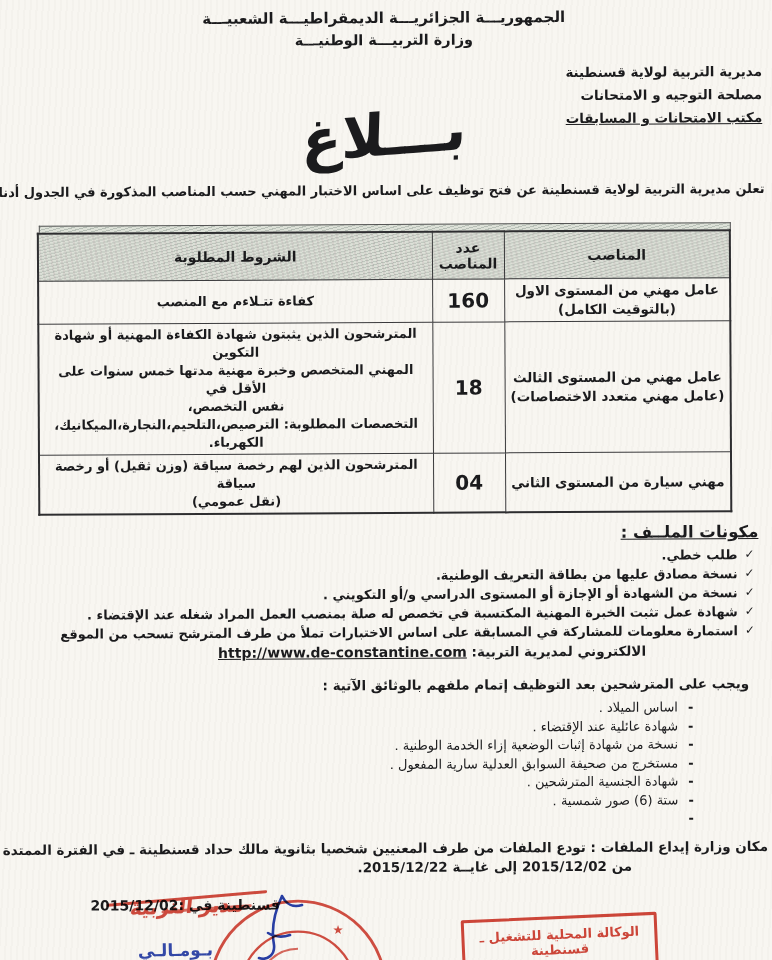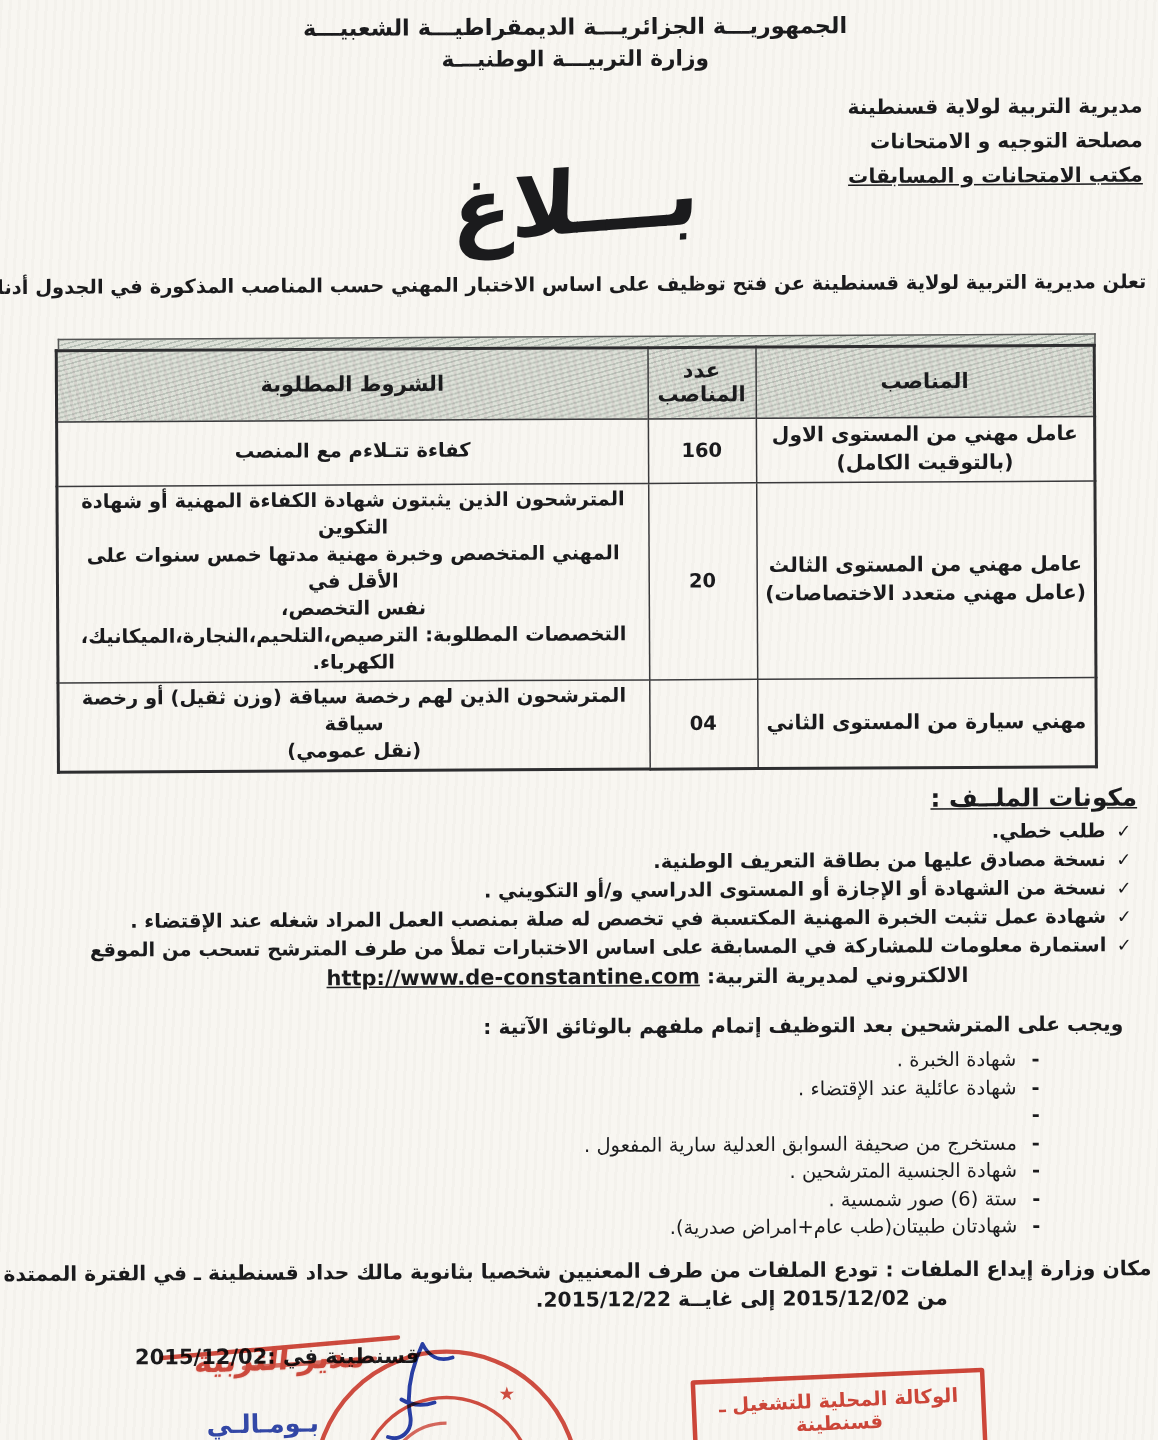--- a/index.html
+++ b/index.html
@@ -59,21 +59,21 @@
   }
   table.jobs th{
     height:48px;font-size:14px;font-weight:700;
     background-color:#dde1d8;
     background-image:
       repeating-linear-gradient(165deg, rgba(96,115,105,.28) 0 1px, rgba(0,0,0,0) 1px 3px),
       repeating-linear-gradient(80deg, rgba(170,130,145,.14) 0 2px, rgba(0,0,0,0) 2px 5px);
   }
   col.c-pos{width:226px;} col.c-num{width:72px;} col.c-cond{width:394px;}
   td.pos{font-size:13.5px;font-weight:700;line-height:19px;}
-  td.num{font-size:13px;font-weight:700;}
+  td.num{font-size:20px;font-weight:700;}
   td.cond{font-size:13px;font-weight:700;line-height:18px;}
   tr.r1 td{height:42px;} tr.r2 td{height:95px;} tr.r3 td{height:48px;}
   
   .dossier-heading{
     margin:10px 14px 0 0;text-align:right;
     font-size:16.5px;font-weight:700;text-decoration:underline;
   }
   ul.checklist{list-style:none;margin:4px 0 0 0;padding:0 18px 0 0;}
   ul.checklist li{
     display:flex;gap:7px;align-items:flex-start;
@@ -165,21 +165,21 @@
         <tbody>
           <tr class="r1">
             <td class="pos">عامل مهني من المستوى الاول
 (بالتوقيت الكامل)</td>
             <td class="num">160</td>
             <td class="cond">كفاءة تتـلاءم مع المنصب</td>
           </tr>
           <tr class="r2">
             <td class="pos">عامل مهني من المستوى الثالث
 (عامل مهني متعدد الاختصاصات)</td>
-            <td class="num">20</td>
+            <td class="num">18</td>
             <td class="cond">المترشحون الذين يثبتون شهادة الكفاءة المهنية أو شهادة التكوين
 المهني المتخصص وخبرة مهنية مدتها خمس سنوات على الأقل في
 نفس التخصص،
 التخصصات المطلوبة: الترصيص،التلحيم،النجارة،الميكانيك،
 الكهرباء.</td>
           </tr>
           <tr class="r3">
             <td class="pos">مهني سيارة من المستوى الثاني</td>
             <td class="num">04</td>
             <td class="cond">المترشحون الذين لهم رخصة سياقة (وزن ثقيل) أو رخصة سياقة
@@ -214,44 +214,44 @@
     </ul>
     <div class="website-line">
       <span>الالكتروني لمديرية التربية:</span>
       <span class="website-url">http://www.de-constantine.com</span>
     </div>
 
     <p class="after-intro">ويجب على المترشحين بعد التوظيف إتمام ملفهم بالوثائق الآتية :</p>
     <ul class="dashlist">
       <li>
         <span class="dash">-</span>
-        <span>شهادة الخبرة .</span>
+        <span>اساس الميلاد .</span>
       </li>
       <li>
         <span class="dash">-</span>
         <span>شهادة عائلية عند الإقتضاء .</span>
       </li>
       <li>
         <span class="dash">-</span>
+        <span>نسخة من شهادة إثبات الوضعية إزاء الخدمة الوطنية .</span>
       </li>
       <li>
         <span class="dash">-</span>
         <span>مستخرج من صحيفة السوابق العدلية سارية المفعول .</span>
       </li>
       <li>
         <span class="dash">-</span>
         <span>شهادة الجنسية المترشحين .</span>
       </li>
       <li>
         <span class="dash">-</span>
         <span>ستة (6) صور شمسية .</span>
       </li>
       <li>
         <span class="dash">-</span>
-        <span>شهادتان طبيتان(طب عام+امراض صدرية).</span>
       </li>
     </ul>
 
     <p class="deposit">
       <span class="u">مكان وزارة إيداع الملفات :</span>
       <span>تودع الملفات من طرف المعنيين شخصيا</span>
       <span class="u">بثانوية مالك حداد قسنطينة</span>
       <span>ـ في الفترة الممتدة</span>
     </p>
     <div class="deposit-line2">من 2015/12/02  إلى غايــة 2015/12/22.</div>

